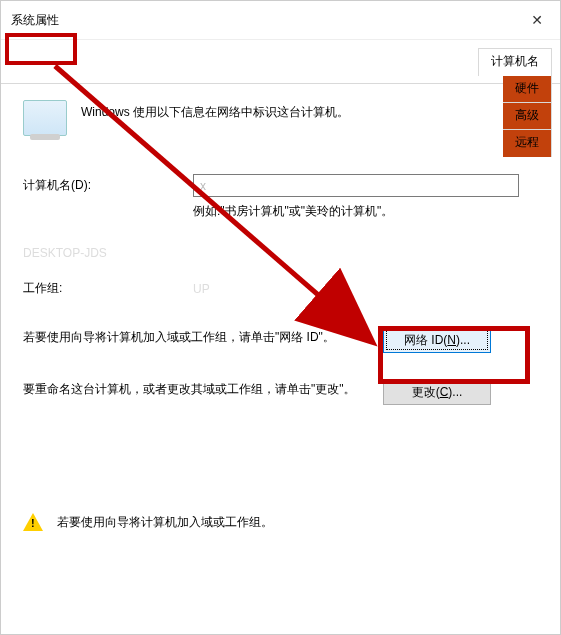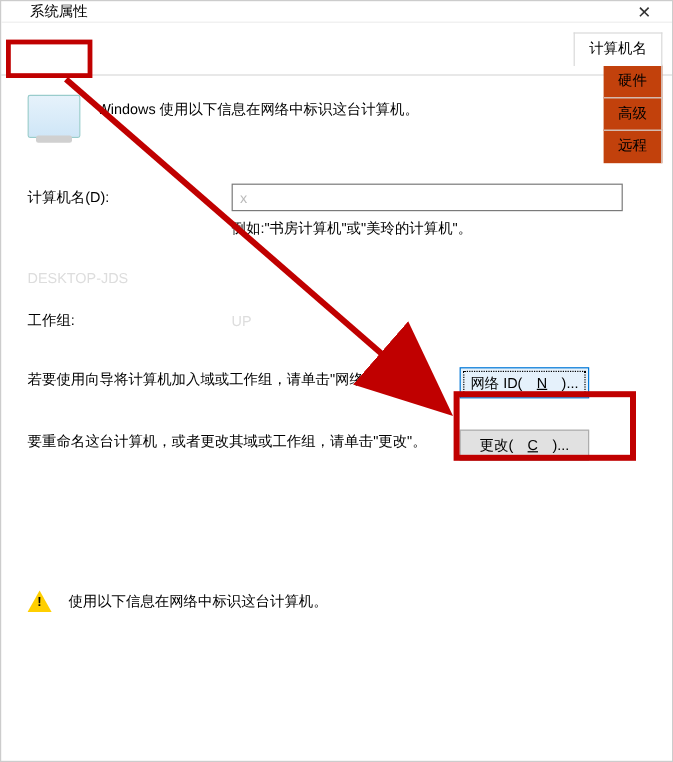--- a/index.html
+++ b/index.html
@@ -8,25 +8,25 @@
       font-size:12px;
       color:#000;
       background:#fff;
       width:561px;
       height:635px;
       overflow:hidden;
       position:relative;
     }
     .win { width:561px; border:1px solid #ccc; background:#fff; }
     .titlebar {
-      height:18px;
+      height:39px;
       display:flex;
       align-items:center;
       justify-content:space-between;
-      padding-left:24px;
+      padding-left:10px;
       border-bottom:1px solid #eee;
     }
     .titlebar .title { font-size:12px; }
     .titlebar .close {
       width:46px; height:30px;
       display:flex; align-items:center; justify-content:center;
       font-size:14px; color:#333;
     }
     .tabrow {
       display:flex;
@@ -78,21 +78,20 @@
     .value { color:#ddd; }
     .section { display:flex; align-items:flex-start; margin-bottom:26px; }
     .section .text { width:360px; padding-right:16px; line-height:1.7; }
     .btn {
       width:108px; height:26px;
       border:1px solid #adadad;
       background:#e1e1e1;
       font-size:12px;
       display:flex; align-items:center; justify-content:center;
       flex:0 0 108px;
-      gap:12px;
     }
     .btn.focus {
       border:1px solid #0078d7;
       outline:1px dotted #000;
       outline-offset:-4px;
       background:#e5f1fb;
     }
     .btn u { text-decoration:underline; }
     .foot-note { display:flex; align-items:center; padding:18px 22px 0 22px; }
     .warn-icon {
@@ -177,21 +176,21 @@
         <span>更改(</span>
           <u>C</u>
           <span>)...</span>
       </div>
     </div>
 
   </div>
 
   <div class="foot-note" style="margin-top:90px;">
     <div class="warn-icon"></div>
-    <div>使用以下信息在网络中标识这台计算机。</div>
+    <div>若要使用向导将计算机加入域或工作组。</div>
   </div>
 </div>
 
 <div class="anno anno-tab"></div>
 <div class="anno anno-btn"></div>
 <svg class="anno anno-arrow">
   <defs>
     <marker id="ah" markerWidth="16" markerHeight="14" refX="14" refY="7" orient="auto">
       <polygon points="0,0 16,7 0,14" fill="#c00000"></polygon>
     </marker>

